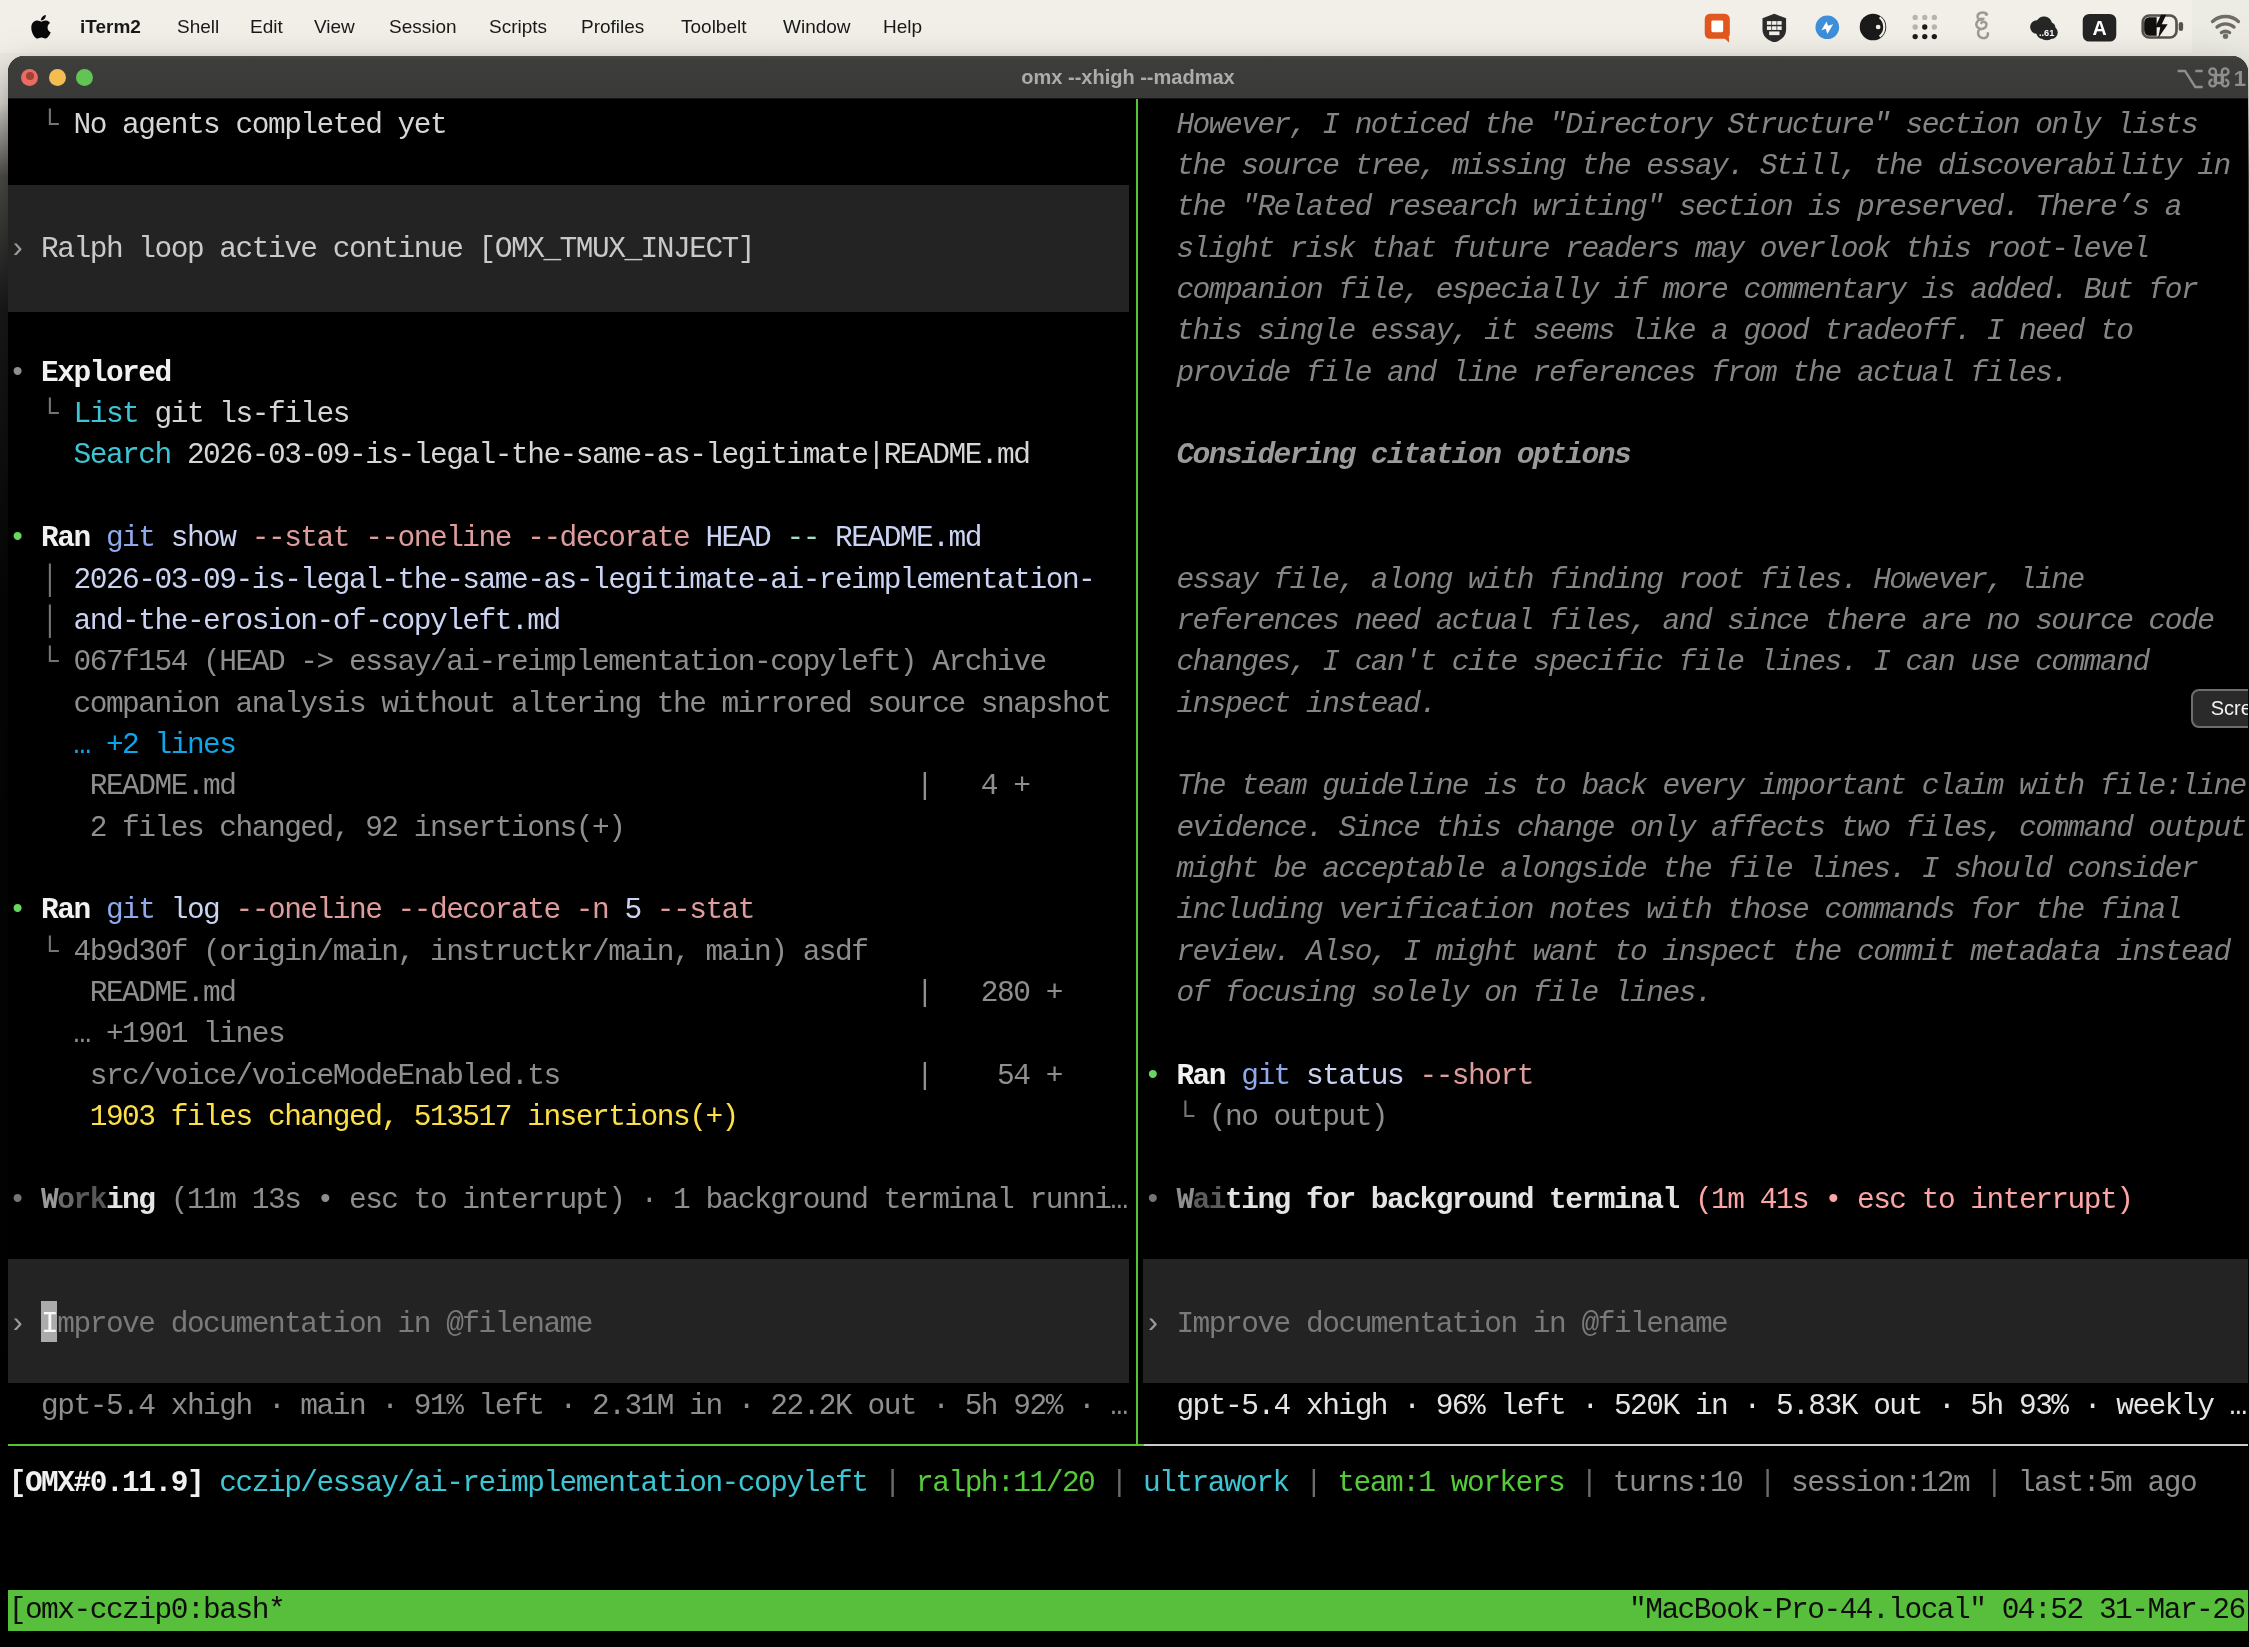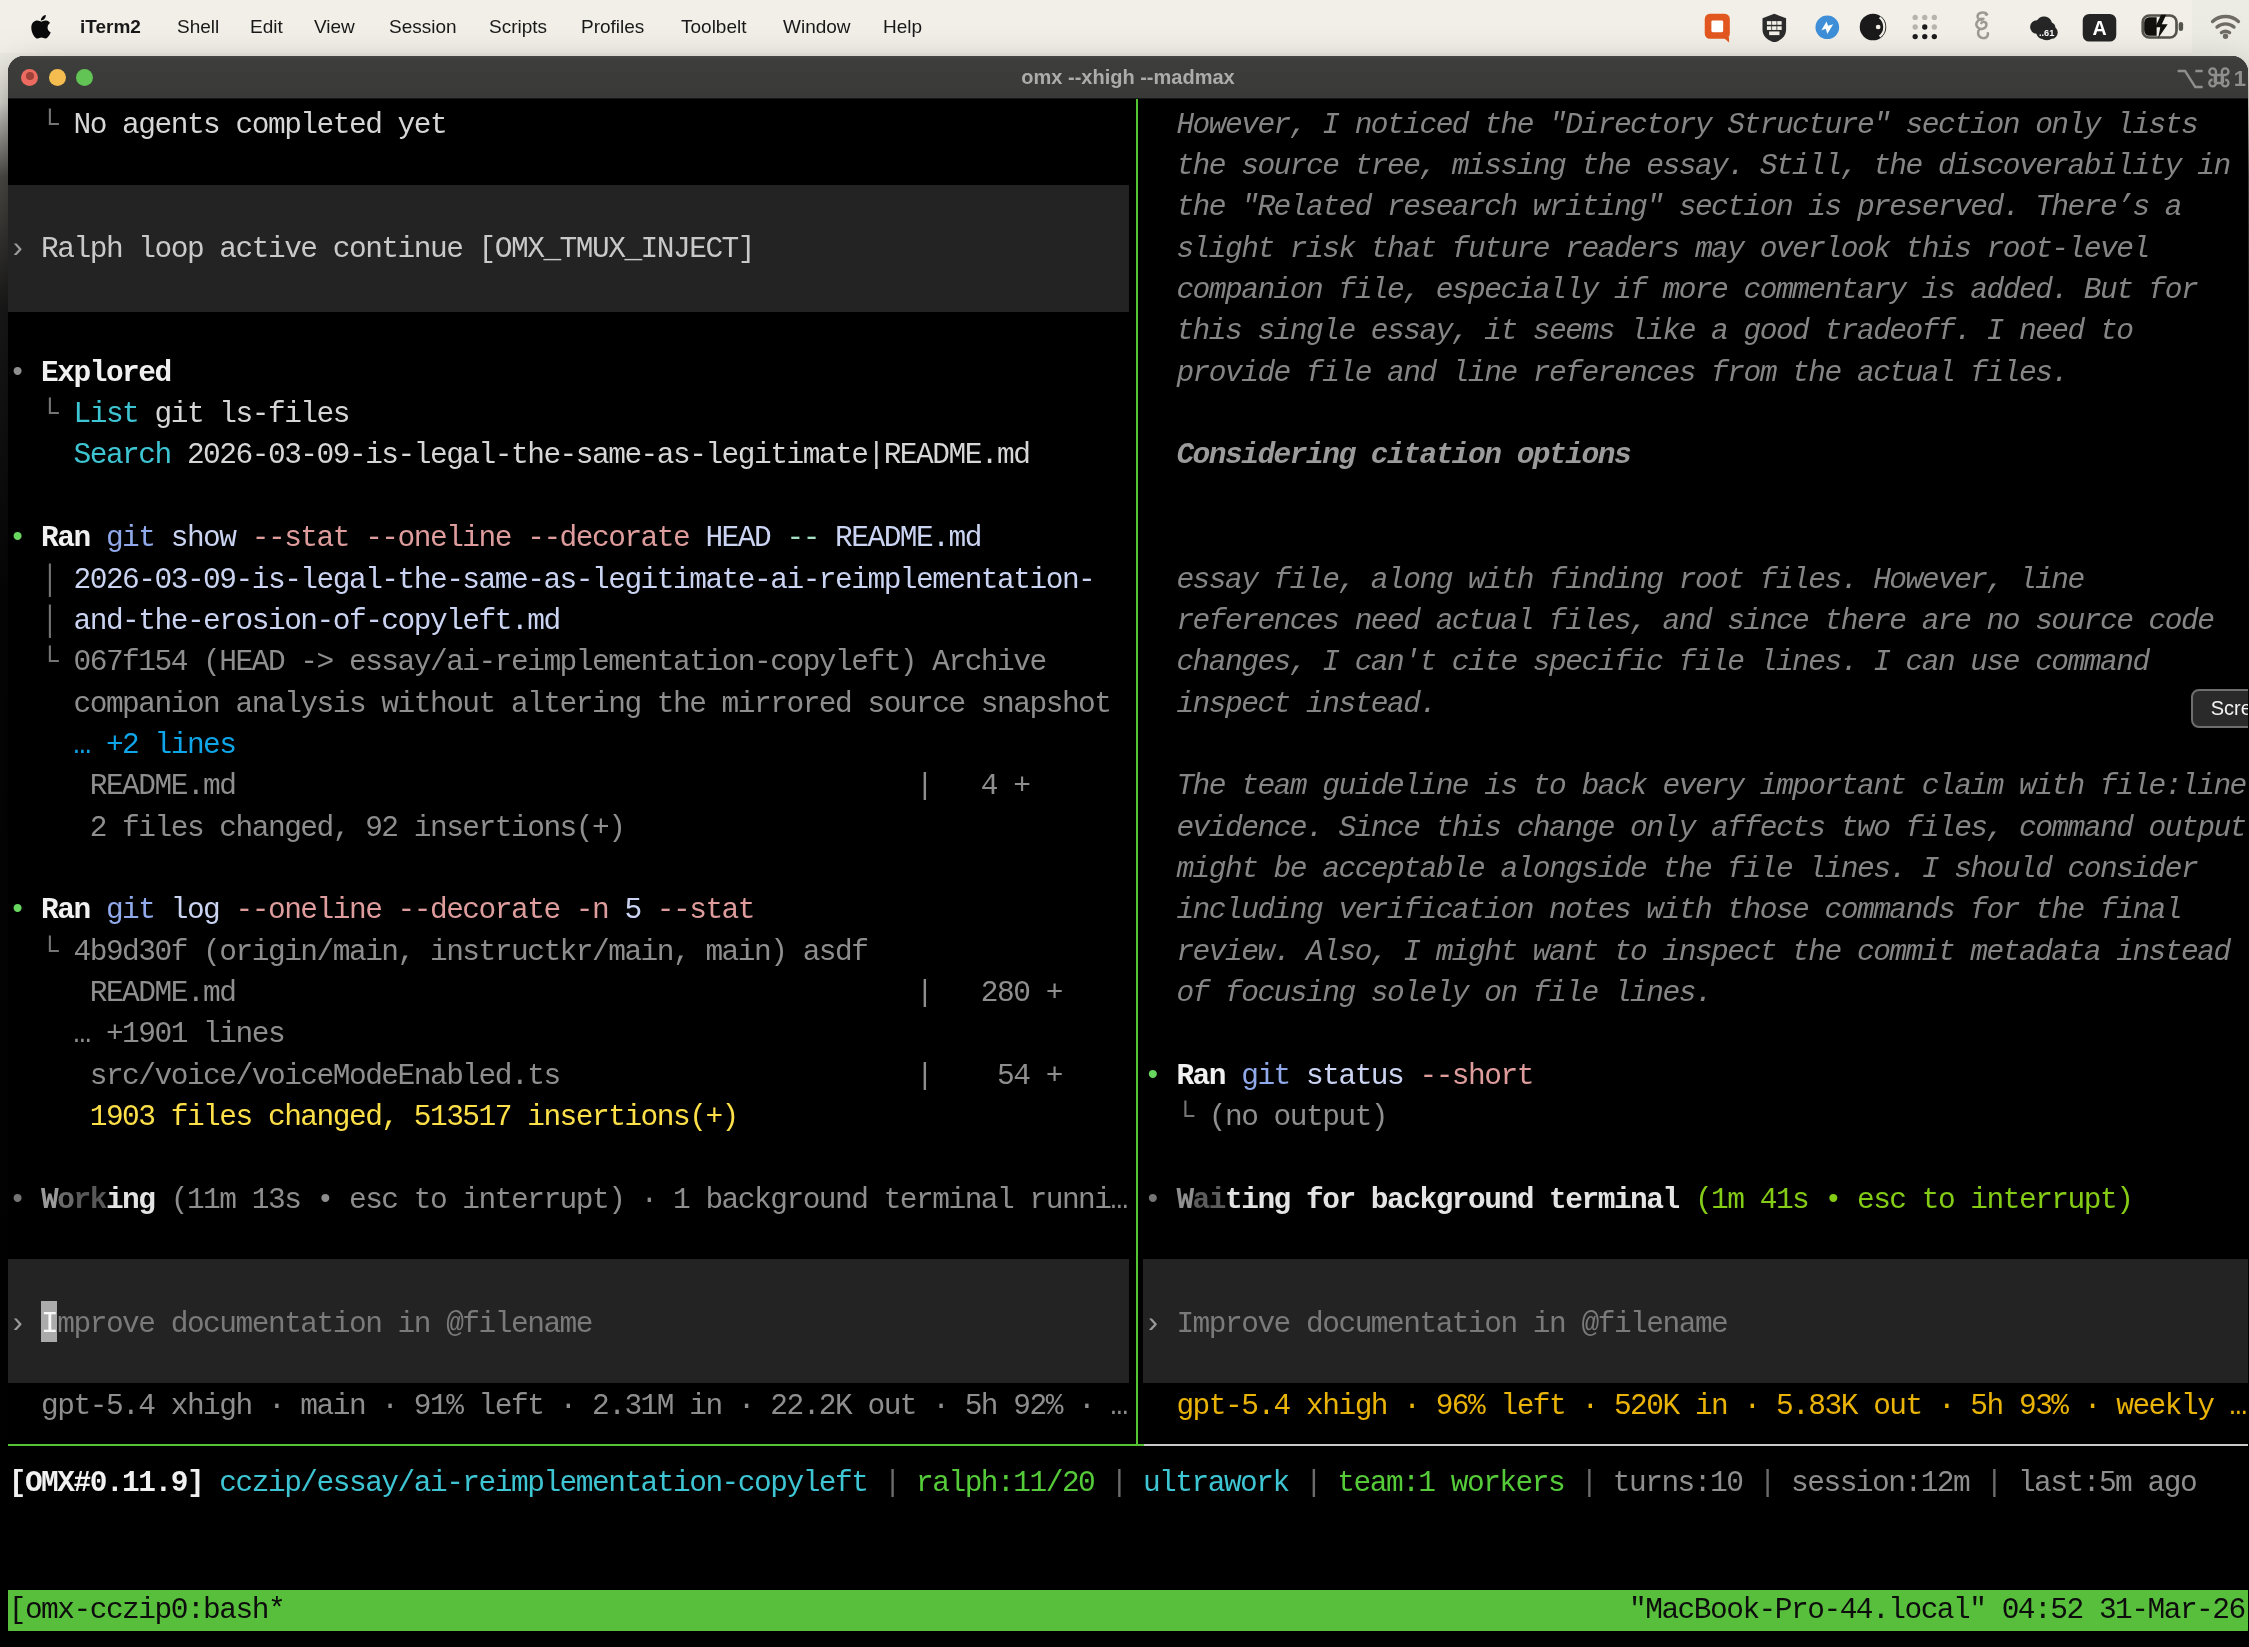--- a/index.html
+++ b/index.html
@@ -156,21 +156,21 @@
 <div class="r" style="left:1136px;top:542px">  <span style="color:#858585;font-style:italic;">changes, I can't cite specific file lines. I can use command</span></div>
 <div class="r" style="left:1136px;top:584px">  <span style="color:#858585;font-style:italic;">inspect instead.</span></div>
 <div class="r" style="left:1136px;top:666px">  <span style="color:#858585;font-style:italic;">The team guideline is to back every important claim with file:line</span></div>
 <div class="r" style="left:1136px;top:708px">  <span style="color:#858585;font-style:italic;">evidence. Since this change only affects two files, command output</span></div>
 <div class="r" style="left:1136px;top:749px">  <span style="color:#858585;font-style:italic;">might be acceptable alongside the file lines. I should consider</span></div>
 <div class="r" style="left:1136px;top:790px">  <span style="color:#858585;font-style:italic;">including verification notes with those commands for the final</span></div>
 <div class="r" style="left:1136px;top:832px">  <span style="color:#858585;font-style:italic;">review. Also, I might want to inspect the commit metadata instead</span></div>
 <div class="r" style="left:1136px;top:873px">  <span style="color:#858585;font-style:italic;">of focusing solely on file lines.</span></div>
 <div class="r" style="left:1136px;top:956px"><span style="color:#68d75f;">• </span><span style="color:#f1f1f1;font-weight:bold;">Ran</span> <span style="color:#8fa9ea;">git</span> <span style="color:#cad4f2;">status</span> <span style="color:#de9c9c;">--short</span></div>
 <div class="r" style="left:1136px;top:997px">  <span style="color:#757575;">└ </span><span style="color:#8e8e8e;">(no output)</span></div>
-<div class="r" style="left:1136px;top:1080px"><span style="color:#757575;">• </span><span style="color:#8f8f8f;font-weight:bold;">W</span><span style="color:#5c5c5c;font-weight:bold;">ai</span><span style="color:#e4e4e4;font-weight:bold;">ting for background terminal</span><span style="color:#84cc16;"> (1m 41s • esc to interrupt)</span></div>
+<div class="r" style="left:1136px;top:1080px"><span style="color:#757575;">• </span><span style="color:#8f8f8f;font-weight:bold;">W</span><span style="color:#5c5c5c;font-weight:bold;">ai</span><span style="color:#e4e4e4;font-weight:bold;">ting for background terminal</span><span style="color:#fca5a5;"> (1m 41s • esc to interrupt)</span></div>
 <div class="r" style="left:1136px;top:1204px"><span style="color:#9b9b9b;">› </span><span style="color:#7a7a7a;">Improve documentation in @filename</span></div>
-<div class="r" style="left:1136px;top:1286px">  <span style="color:#eab308;">gpt-5.4 xhigh · 96% left · 520K in · 5.83K out · 5h 93% · weekly …</span></div>
+<div class="r" style="left:1136px;top:1286px">  <span style="color:#e5e5e5;">gpt-5.4 xhigh · 96% left · 520K in · 5.83K out · 5h 93% · weekly …</span></div>
 <div style="position:absolute;left:0px;top:1490px;width:2240px;height:41px;background:#57bf3c"></div>
 <div class="r" style="left:0.7px;top:1490px;color:#0d0d0d">[omx-cczip0:bash*</div>
 <div class="r" style="left:1621px;top:1490px;color:#0d0d0d">"MacBook-Pro-44.local" 04:52 31-Mar-26</div>
 </div>
 <div style="position:absolute;left:2183px;top:633px;width:83px;height:39px;background:#2a2a2a;border:2.2px solid #6e6e6e;border-radius:8px;color:#f3f3f3;font-size:20px;font-family:'Liberation Sans',sans-serif;line-height:34px;padding-left:17.7px">Scre</div>
 </div>
 
 </body></html>

